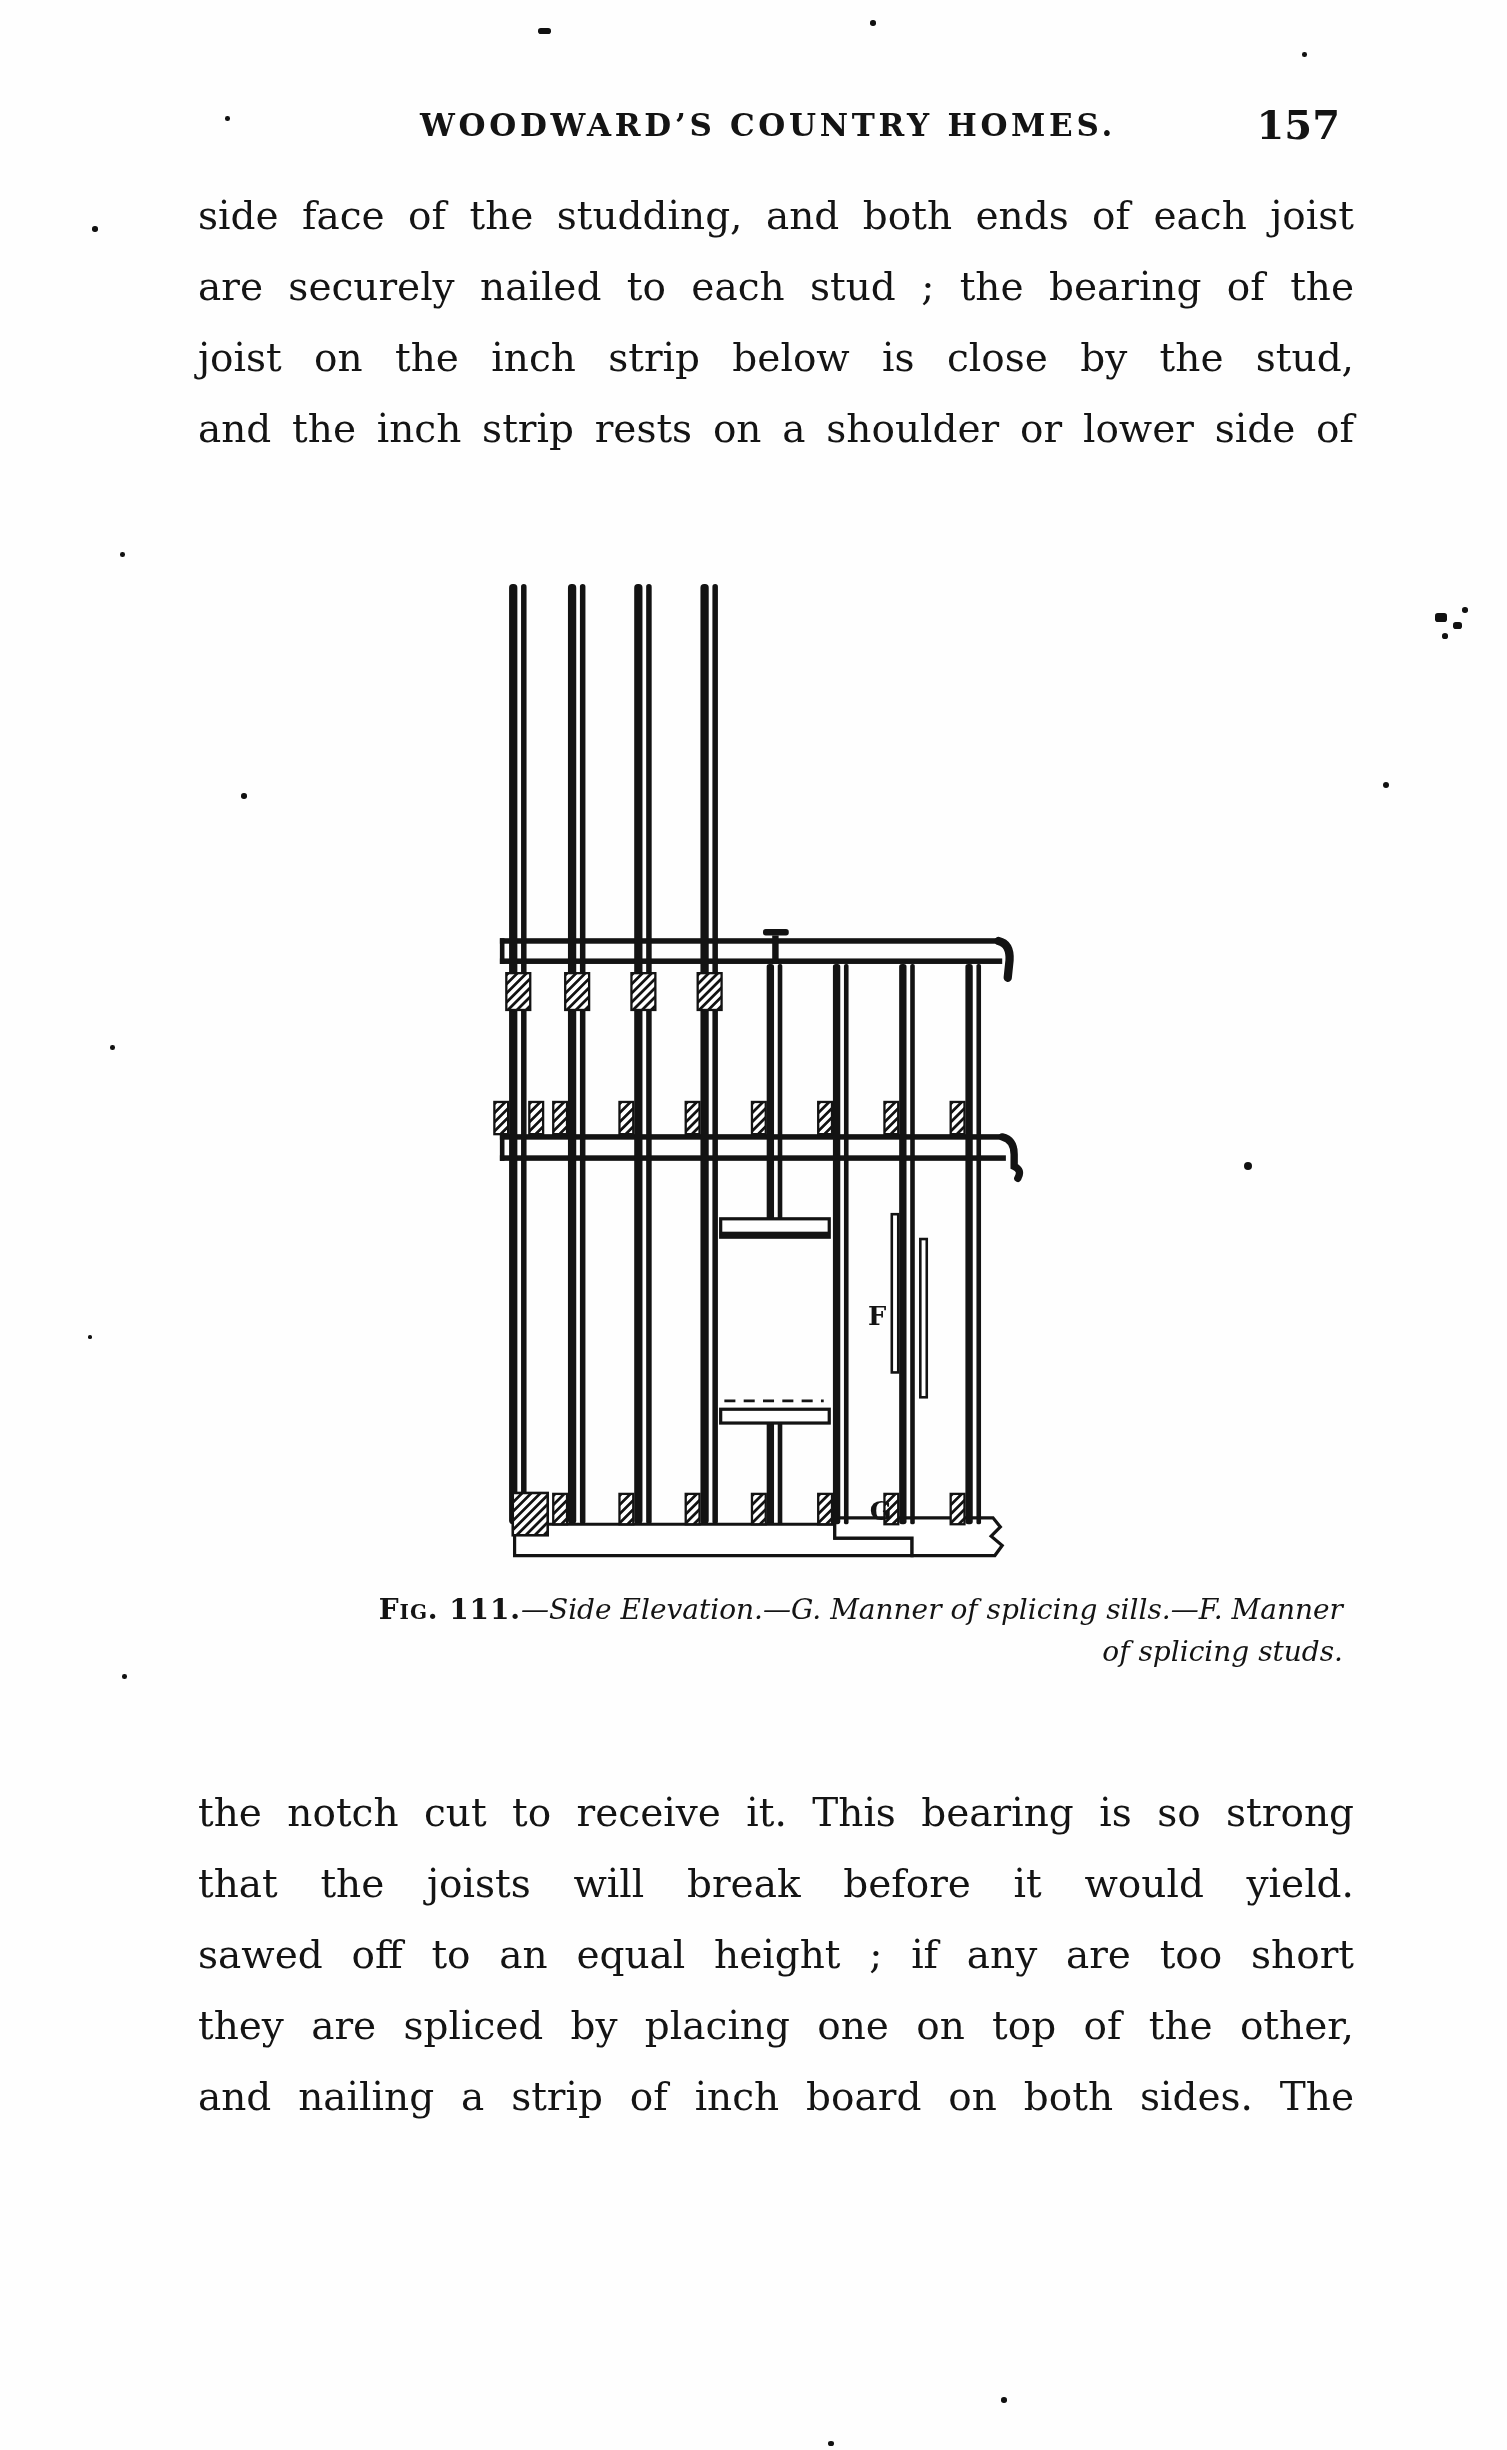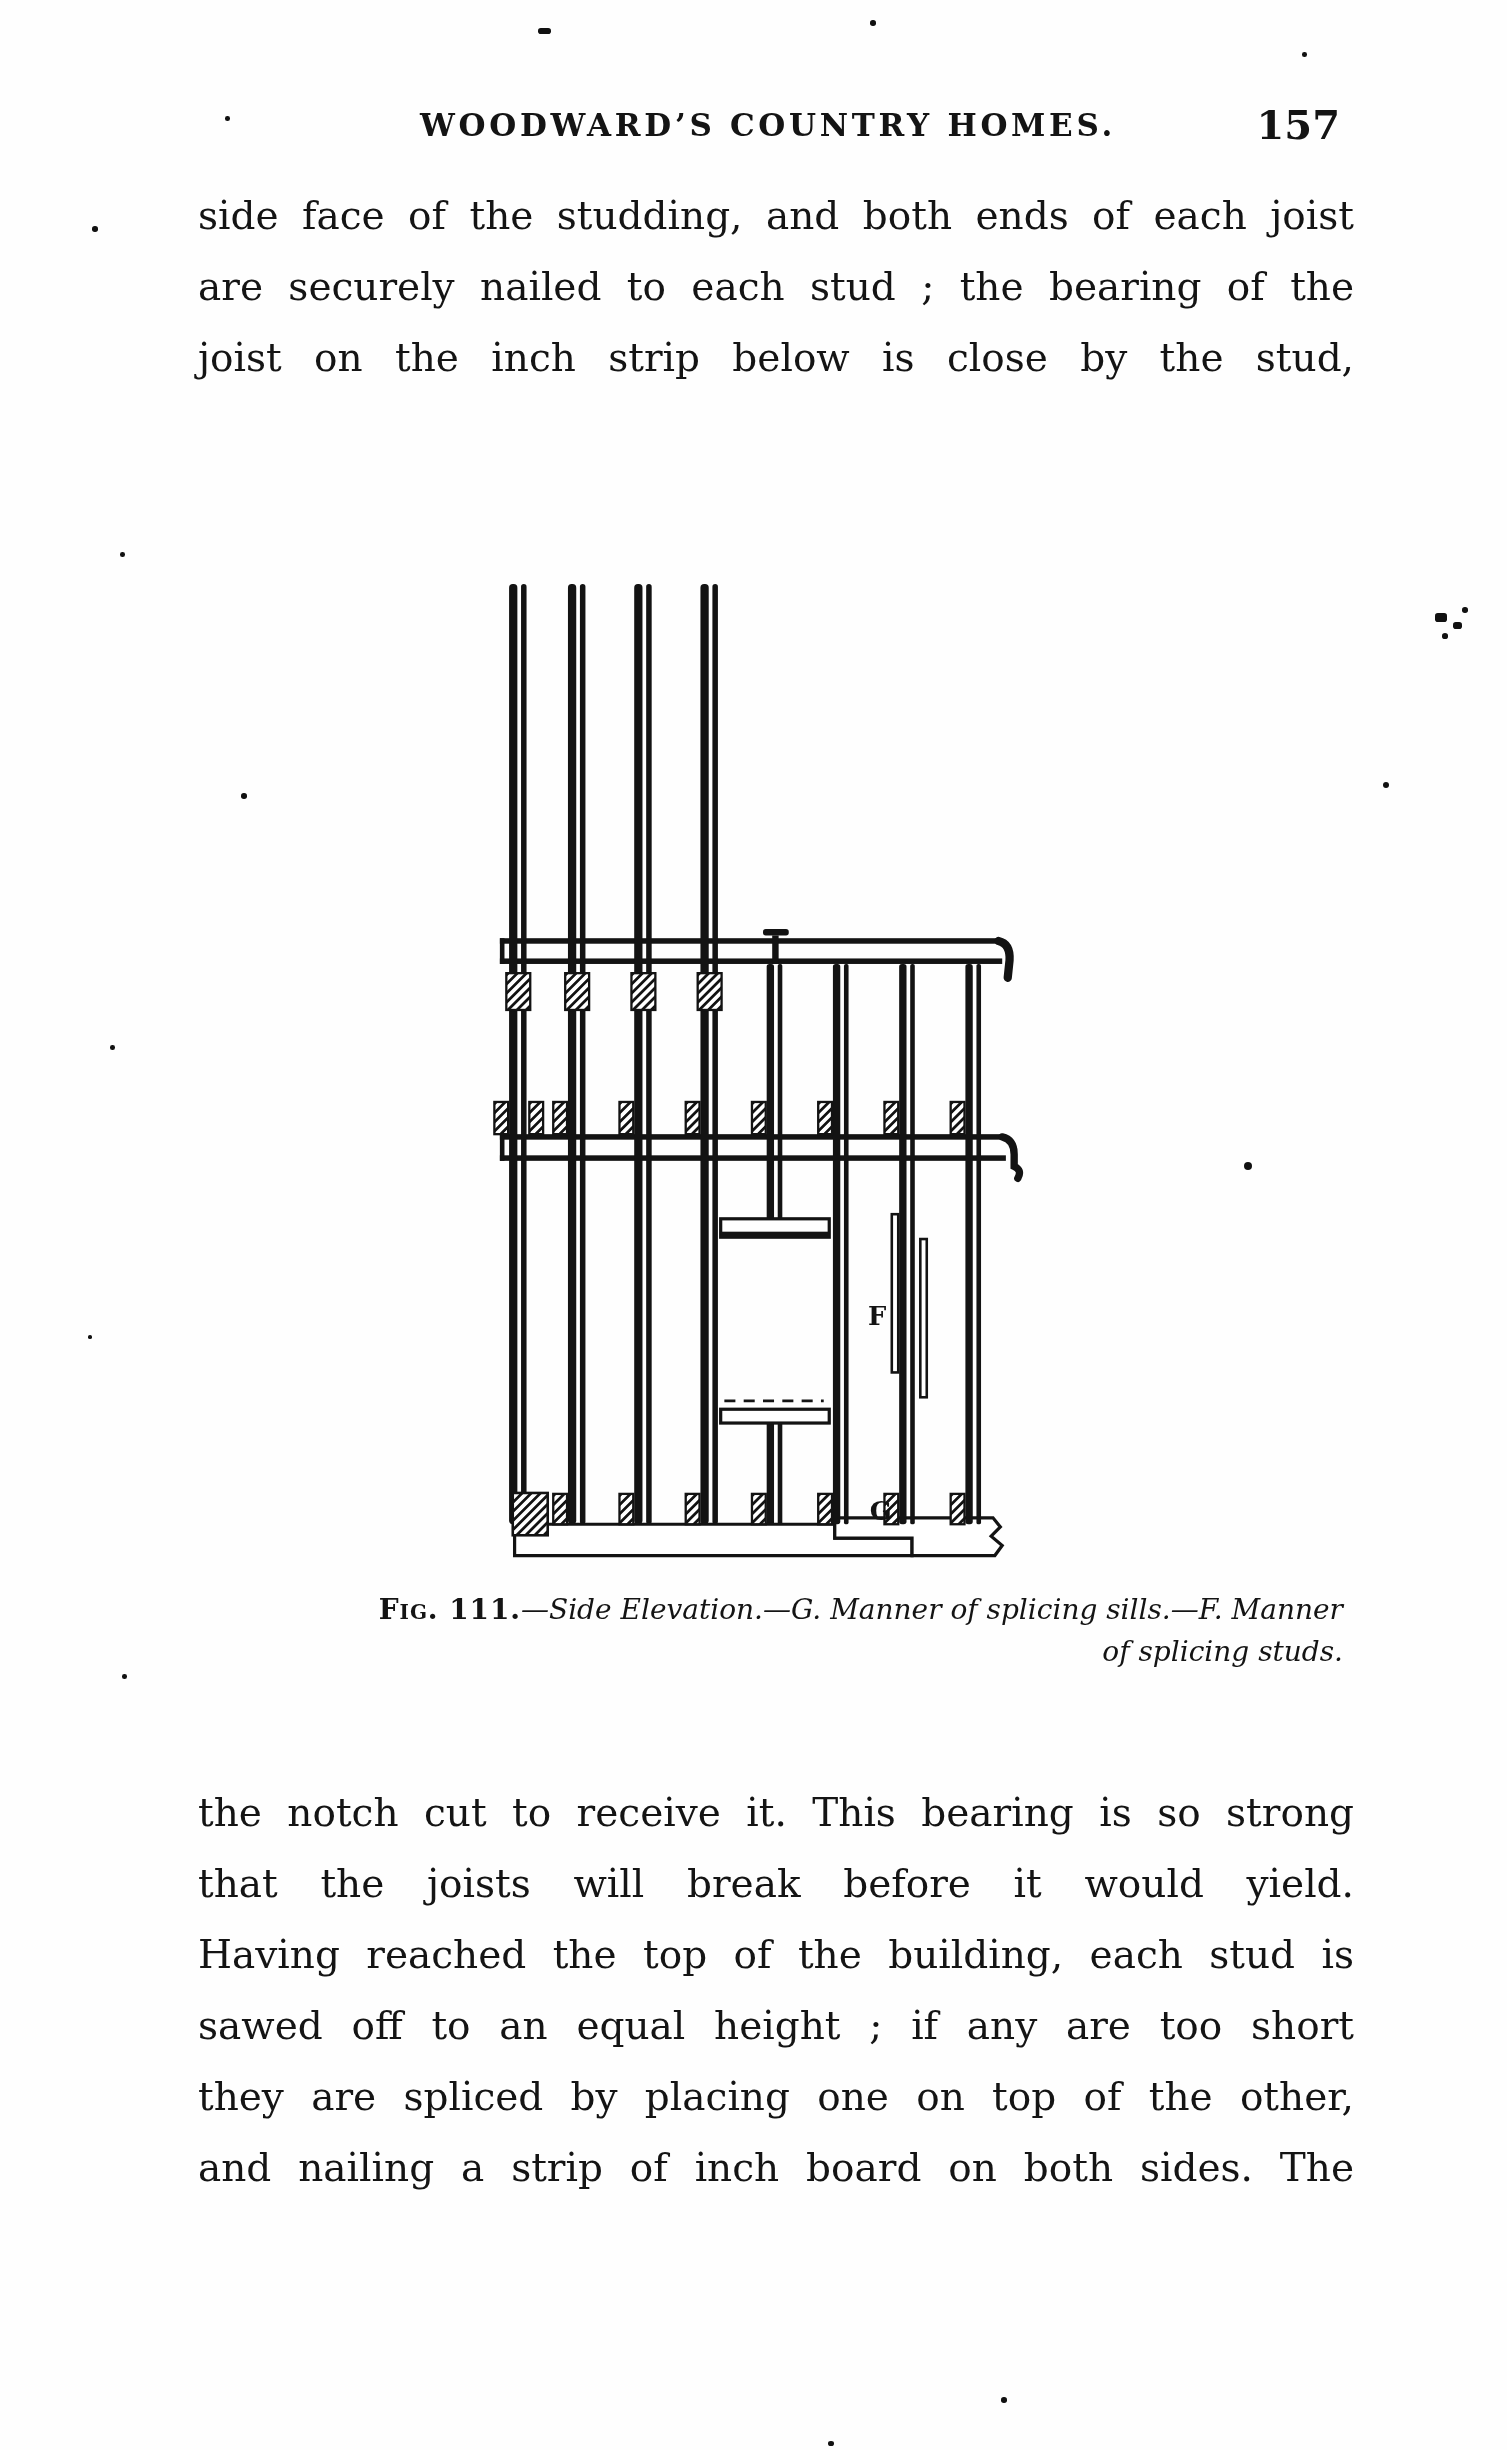--- a/index.html
+++ b/index.html
@@ -49,20 +49,21 @@
 
 <div class="page">
 
   <div class="running-head">WOODWARD’S COUNTRY HOMES.</div>
   <div class="page-number">157</div>
 
   <div class="para para-1">
     <span class="line">side face of the studding, and both ends of each joist</span>
     <span class="line">are securely nailed to each stud ; the bearing of the</span>
     <span class="line">joist on the inch strip below is close by the stud,</span>
+    <span class="line">and the inch strip rests on a shoulder or lower side of</span>
   </div>
 
   <div class="figure-area">
     <svg width="552" height="1012" viewBox="0 0 600 1100">
       <defs>
         <pattern id="h45" patternUnits="userSpaceOnUse" width="7" height="7" patternTransform="rotate(45)">
           <rect width="3" height="7" fill="#131313"></rect>
         </pattern>
         <g id="ts">
           <rect x="0" y="0" width="9" height="1022" rx="4" fill="#131313"></rect>
@@ -183,21 +184,20 @@
   </div>
 
   <div class="figure-caption">
     <div><span class="fig-label">Fig. 111.</span><span class="cap-italic">—Side Elevation.—G. Manner of splicing sills.—F. Manner</span></div>
     <div class="cap-italic">of splicing studs.</div>
   </div>
 
   <div class="para para-2">
     <span class="line">the notch cut to receive it.  This bearing is so strong</span>
     <span class="line">that the joists will break before it would yield.</span>
-    <span class="line">Having reached the top of the building, each stud is</span>
     <span class="line">sawed off to an equal height ; if any are too short</span>
     <span class="line">they are spliced by placing one on top of the other,</span>
     <span class="line">and nailing a strip of inch board on both sides.  The</span>
   </div>
 
   <div class="speck dash" style="left:538px;top:28px;width:13px;height:5.5px;"></div>
   <div class="speck" style="left:870px;top:20px;width:5.5px;height:5.5px;"></div>
   <div class="speck" style="left:1302px;top:52px;width:4.6px;height:4.6px;"></div>
   <div class="speck" style="left:225px;top:116px;width:4.6px;height:4.6px;"></div>
   <div class="speck" style="left:92px;top:226px;width:5.5px;height:5.5px;"></div>

